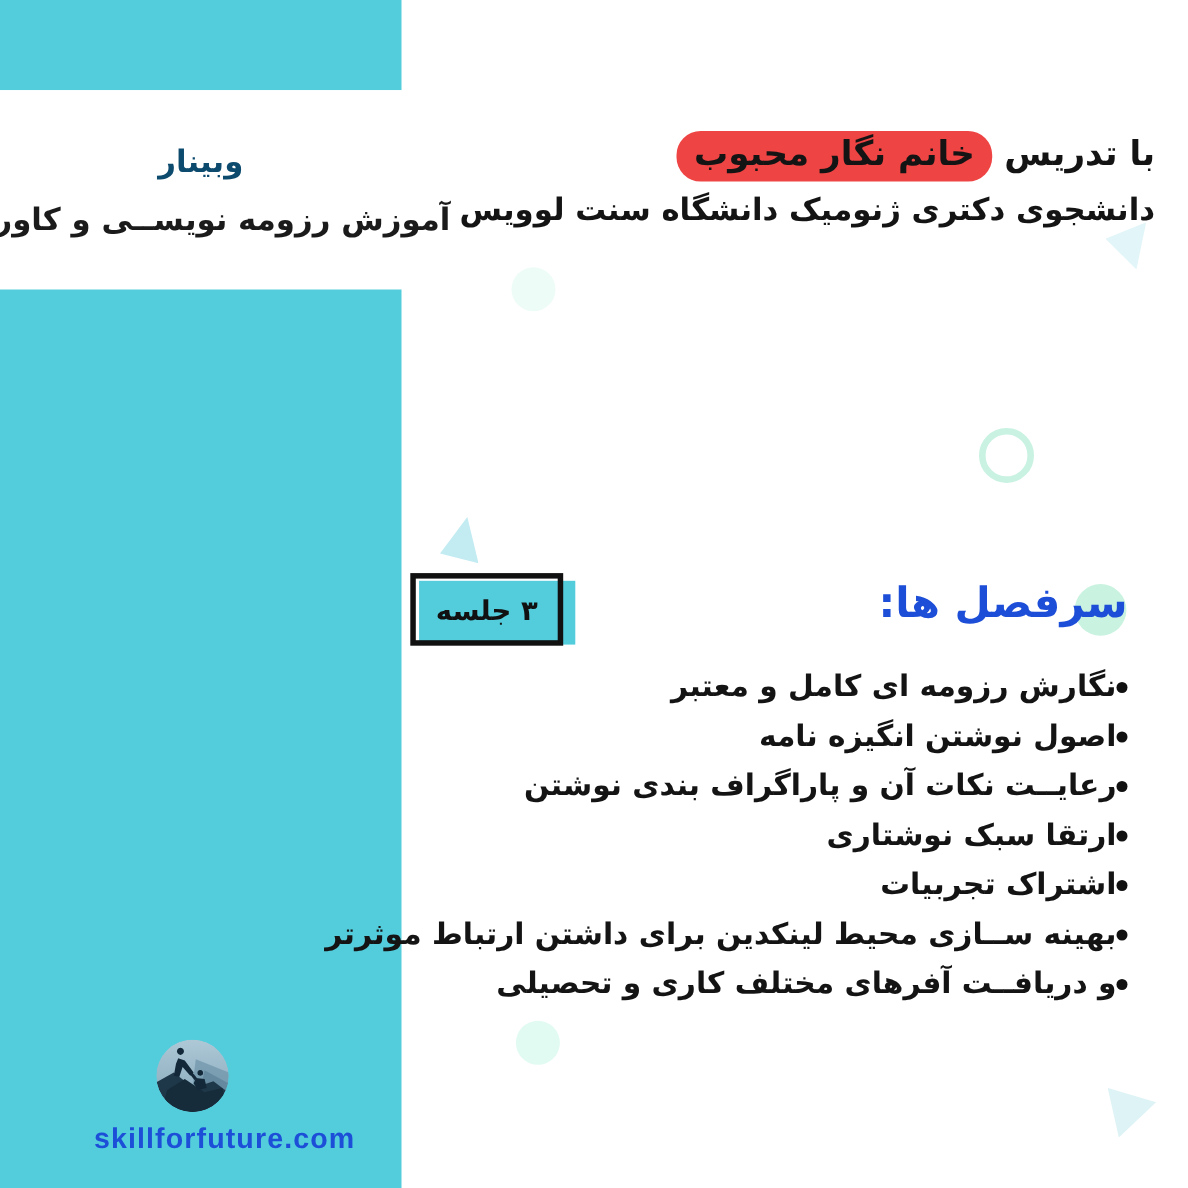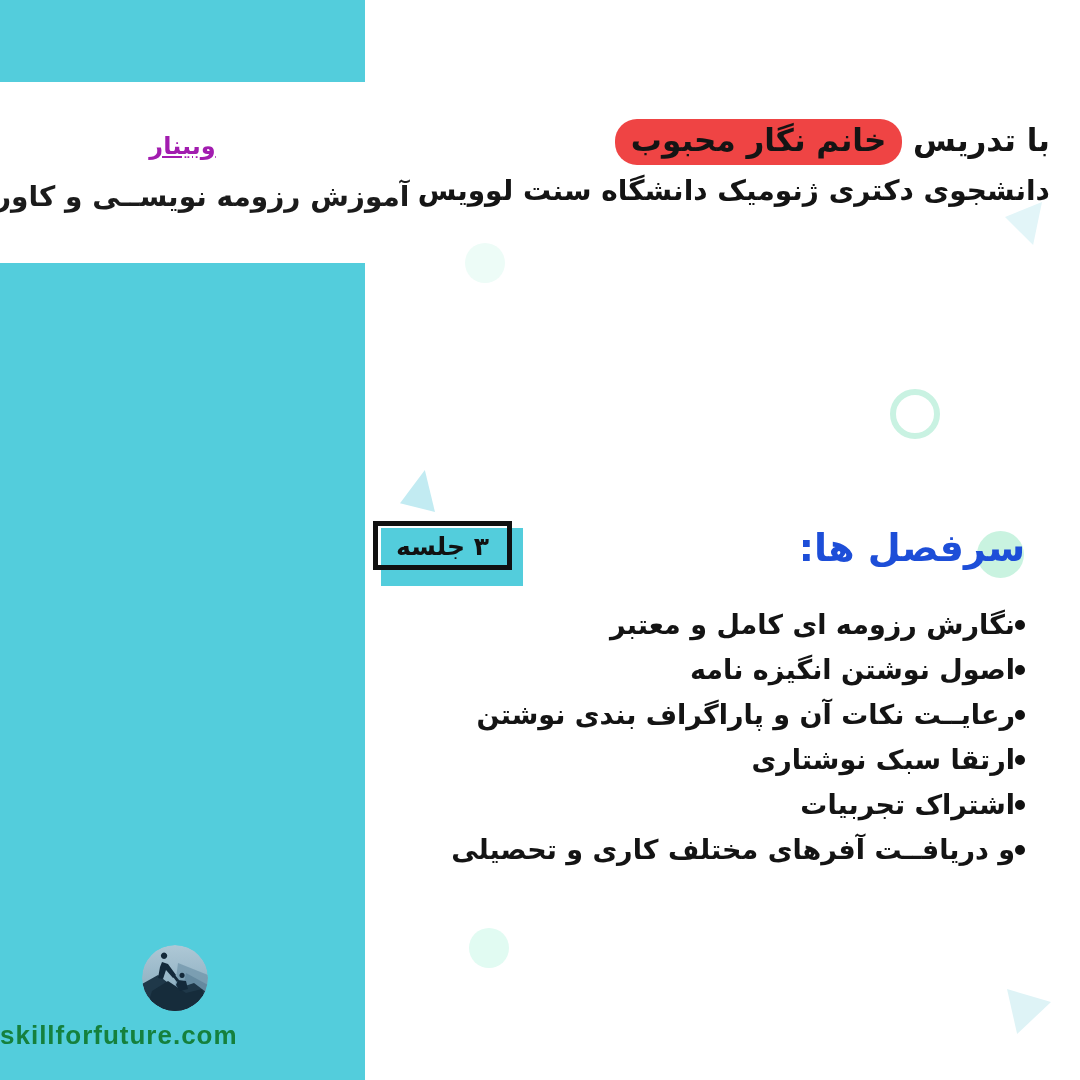--- a/index.html
+++ b/index.html
@@ -5,39 +5,39 @@
   html,body{margin:0;padding:0;}
   body{width:1080px;height:1080px;background:#ffffff;font-family:"DejaVu Sans",sans-serif;}
   .canvas{position:relative;width:1080px;height:1080px;overflow:hidden;background:#ffffff;}
 
   
   .sidebar{position:absolute;left:0;top:0;width:365px;height:1080px;}
   .sidebar-band-top{position:absolute;left:0;top:0;width:365px;height:82px;background:#53cddc;}
   .sidebar-band-main{position:absolute;left:0;top:263px;width:365px;height:817px;background:#53cddc;}
   .title-box{position:absolute;left:0;top:82px;width:365px;height:181px;background:#ffffff;
              display:flex;flex-direction:column;justify-content:center;align-items:center;gap:20px;}
-  .title-line1{font-size:24px;font-weight:bold;color:#a21caf;text-decoration:underline;}
+  .title-line1{font-size:28px;font-weight:bold;color:#0c4a6e;}
   .title-line2{font-size:28px;font-weight:bold;color:#1b1b1b;white-space:nowrap;}
 
   
   .logo-wrap{position:absolute;left:142px;top:945px;width:66px;height:66px;border-radius:50%;overflow:hidden;}
-  .site-label{position:absolute;left:0;top:1020px;width:323px;text-align:left;
+  .site-label{position:absolute;left:0;top:1020px;width:323px;text-align:right;
               font-family:"Liberation Sans",sans-serif;font-weight:bold;font-size:26px;
-              letter-spacing:1px;color:#15803d;}
+              letter-spacing:1px;color:#1d4ed8;}
 
   
   .instructor{position:absolute;top:122px;right:30px;text-align:right;direction:rtl;}
   .instructor-line1{font-size:31px;font-weight:bold;color:#141414;white-space:nowrap;}
   .name-highlight{background:#ef4444;border-radius:22px;padding:3px 16px 7px 16px;}
   .instructor-line2{margin-top:16px;font-size:28px;font-weight:bold;color:#141414;white-space:nowrap;}
 
   
   .badge{position:absolute;left:373px;top:521px;width:152px;height:66px;}
   .badge-fill{position:absolute;left:8px;top:7px;width:142px;height:58px;background:#53cddc;}
-  .badge-border{position:absolute;left:0;top:0;width:139px;height:49px;border:5px solid #111111;
+  .badge-border{position:absolute;left:0;top:0;width:139px;height:66px;border:5px solid #111111;
                 box-sizing:border-box;display:flex;align-items:center;justify-content:center;}
   .badge-label{font-size:25px;font-weight:bold;color:#111111;direction:rtl;padding-top:2px;}
 
   
   .topics{position:absolute;top:526px;right:55px;text-align:right;direction:rtl;}
   .topics-heading{position:relative;z-index:1;font-size:38px;font-weight:bold;color:#1d4ed8;white-space:nowrap;}
   .heading-circle{position:absolute;top:531px;right:56px;width:47px;height:47px;border-radius:50%;
                   background:#c9f3e0;z-index:0;}
   .topics-list{list-style:none;margin:32px 0 0 0;padding:0;}
   .topics-list li{display:flex;align-items:center;gap:0;height:45px;white-space:nowrap;}
@@ -135,20 +135,24 @@
       <li>
         <span class="bullet-dot"></span>
         <span class="topic-text">ارتقا سبک نوشتاری</span>
       </li>
       <li>
         <span class="bullet-dot"></span>
         <span class="topic-text">اشتراک تجربیات</span>
       </li>
       <li>
         <span class="bullet-dot"></span>
+        <span class="topic-text">بهینه ســازی محیط لینکدین برای داشتن ارتباط موثرتر</span>
+      </li>
+      <li>
+        <span class="bullet-dot"></span>
         <span class="topic-text">و دریافــت آفرهای مختلف کاری و تحصیلی</span>
       </li>
     </ul>
   </section>
 
   <div class="deco tri-top-right"></div>
   <div class="deco circle-faint-top"></div>
   <div class="deco ring-mid"></div>
   <div class="deco tri-badge"></div>
   <div class="deco circle-mint-bottom"></div>

